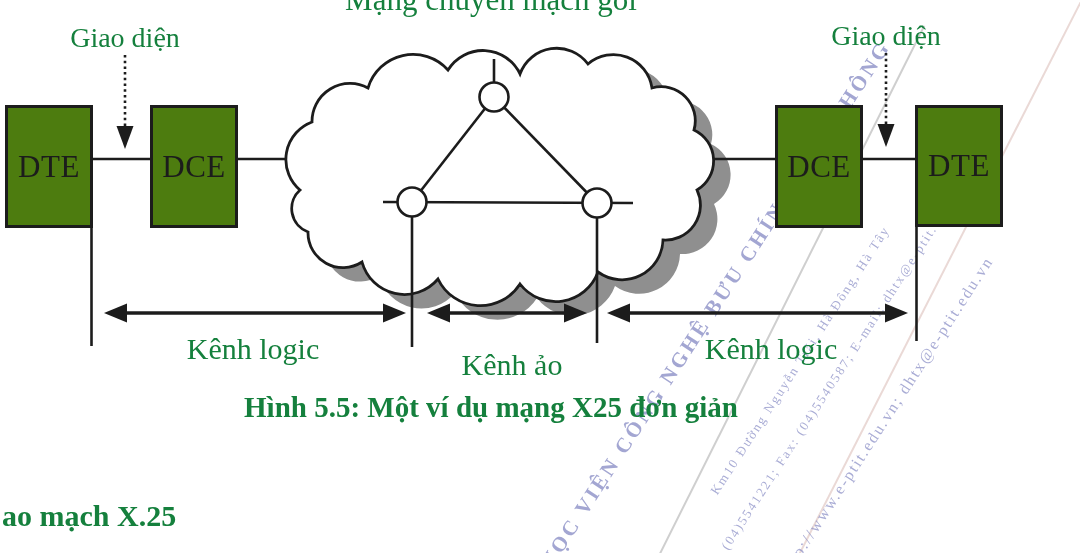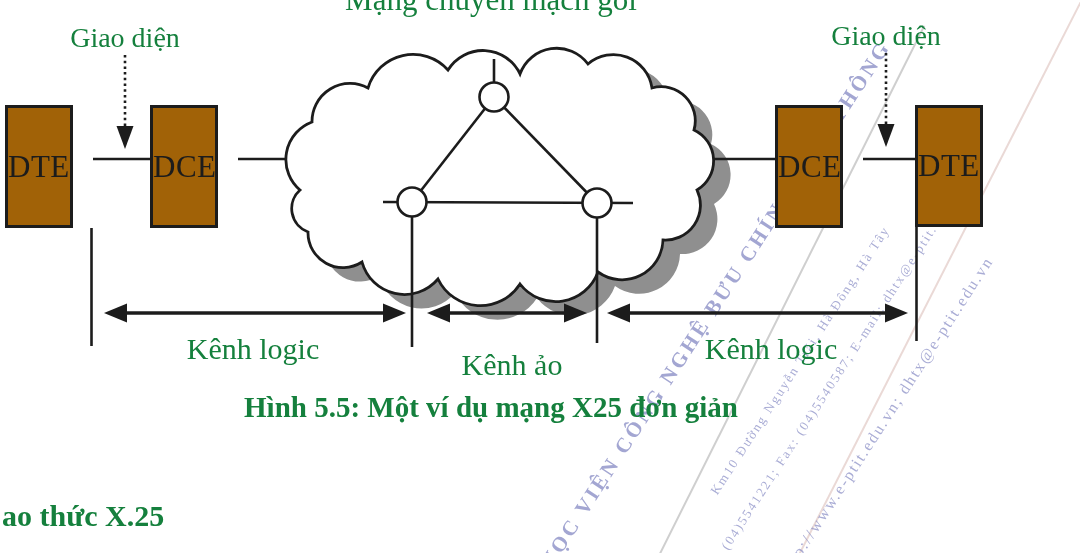--- a/index.html
+++ b/index.html
@@ -3,23 +3,23 @@
 <meta charset="utf-8">
 <style>
   html,body{margin:0;padding:0;background:#fff;}
   #canvas{
     position:relative;width:1080px;height:553px;background:#ffffff;
     overflow:hidden;font-family:"Liberation Serif","DejaVu Serif",serif;color:#1c1c1c;
   }
   .lbl{position:absolute;white-space:nowrap;color:#15803d;line-height:1;z-index:6;}
   .center{text-align:center;}
   .box{
-    position:absolute;box-sizing:border-box;width:68px;height:123px;
-    border:3px solid #1c1c1c;background:#a16207;z-index:3;
-    display:flex;align-items:center;
+    position:absolute;box-sizing:border-box;width:88px;height:123px;
+    border:3px solid #1c1c1c;background:#4d7c0f;z-index:3;
+    display:flex;align-items:center;justify-content:center;
     font-size:31px;letter-spacing:0.5px;
   }
   #diagram-svg{position:absolute;left:0;top:0;z-index:4;}
   .crease{position:absolute;z-index:1;}
   #watermark{
     position:absolute;left:800px;top:360px;width:780px;z-index:2;
     transform:translate(-50%,-50%) rotate(-57deg);
     text-align:center;color:#8d91c7;line-height:1;pointer-events:none;
   }
   .wm-big{font-size:21px;font-weight:600;letter-spacing:3px;opacity:.8;white-space:nowrap;}
@@ -117,14 +117,14 @@
 
   <div class="lbl center" style="left:55px;top:24px;width:140px;font-size:28px;">Giao diện</div>
   <div class="lbl center" style="left:816px;top:22px;width:140px;font-size:28px;">Giao diện</div>
 
   <div class="lbl center" style="left:153px;top:334px;width:200px;font-size:30px;">Kênh logic</div>
   <div class="lbl center" style="left:412px;top:334px;width:200px;font-size:30px;margin-top:16px;">Kênh ảo</div>
   <div class="lbl center" style="left:671px;top:334px;width:200px;font-size:30px;">Kênh logic</div>
 
   <div class="lbl center" style="left:91px;top:393px;width:800px;font-size:29px;font-weight:bold;">Hình 5.5: Một ví dụ mạng X25 đơn giản</div>
 
-  <div class="lbl" style="left:2px;top:501px;font-size:30px;font-weight:bold;">ao thức X.25</div>
+  <div class="lbl" style="left:2px;top:501px;font-size:30px;font-weight:bold;">ao mạch X.25</div>
 </div>
 
 </body></html>

